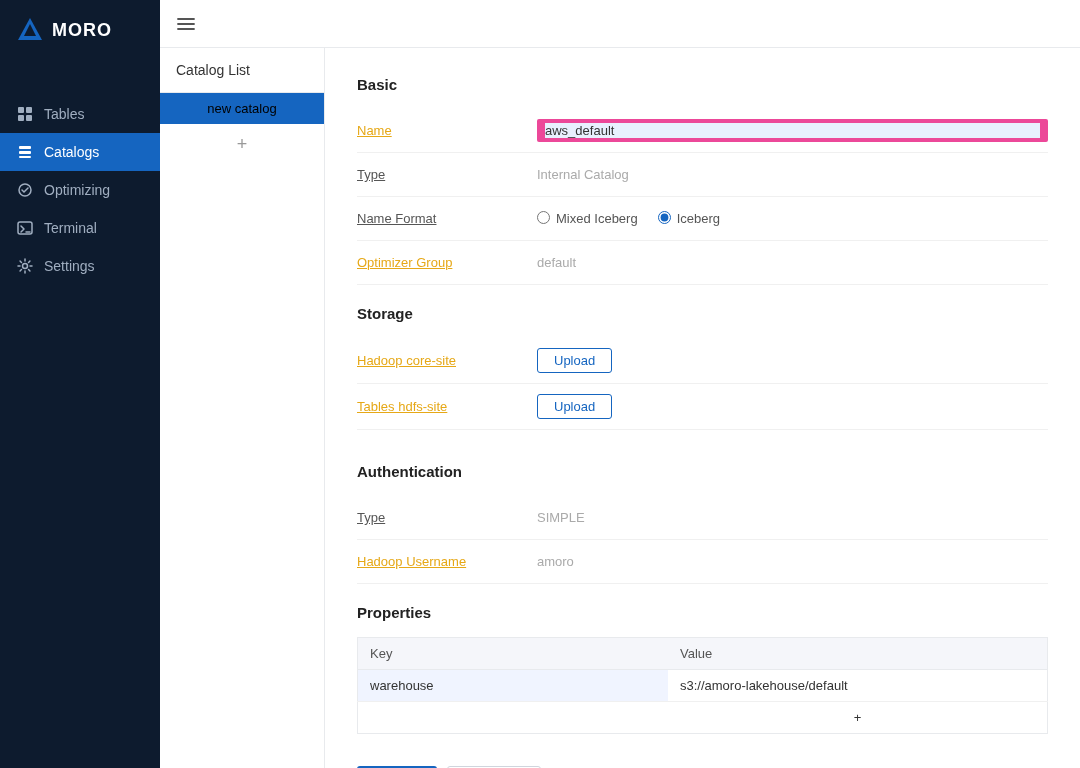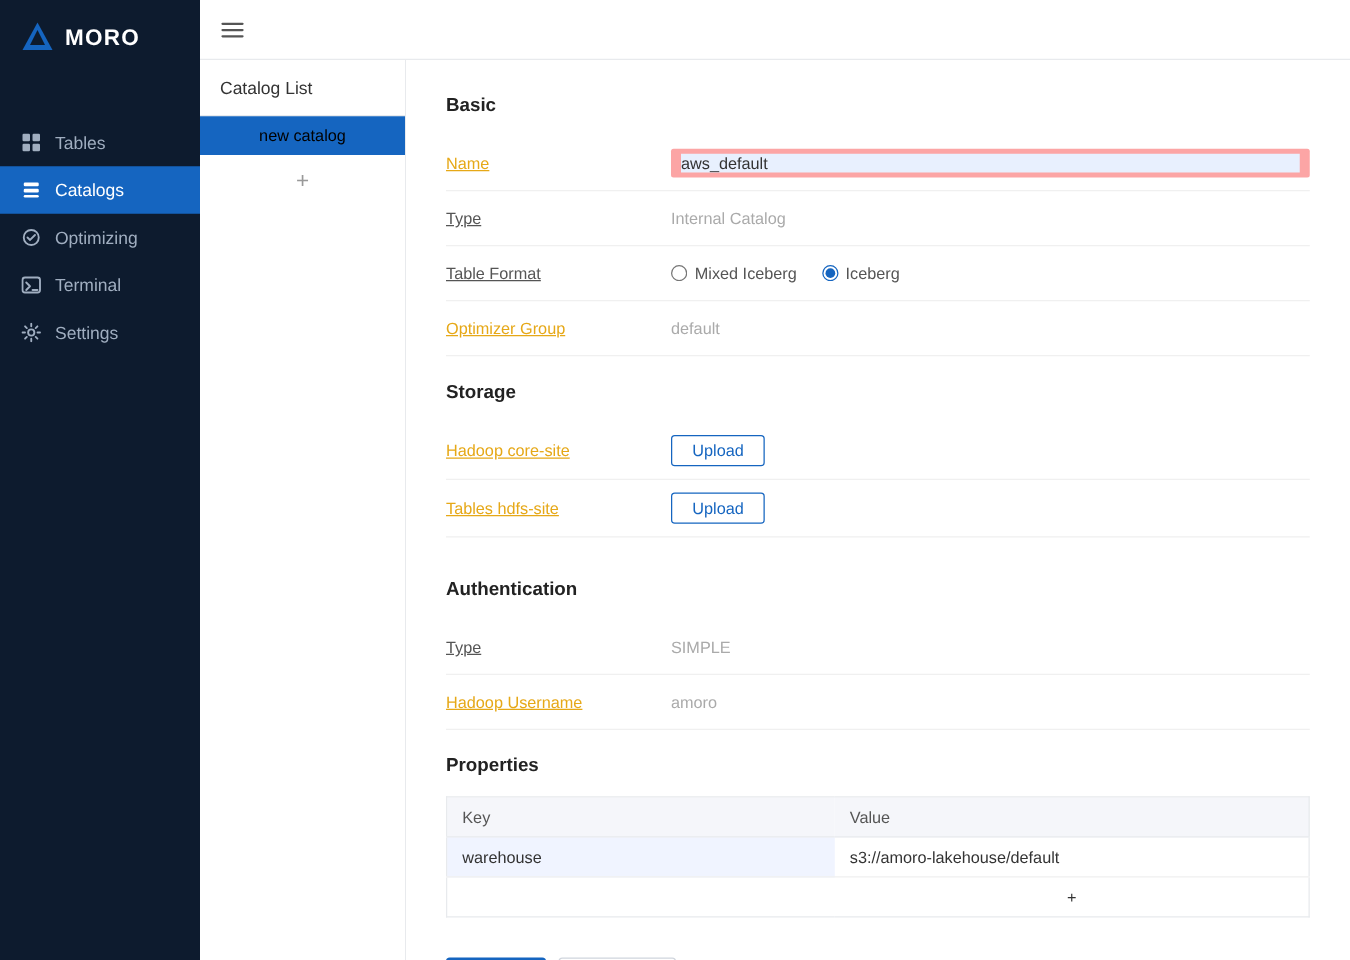--- a/index.html
+++ b/index.html
@@ -36,21 +36,21 @@
 
     .form-row { display: flex; align-items: center; border-bottom: 1px solid #f0f0f0; padding: 10px 0; min-height: 44px; }
     .form-label { width: 180px; flex-shrink: 0; color: #555; font-size: 13px; text-decoration: underline; }
     .form-label.required { color: #e6a817; }
     .form-value { flex: 1; color: #333; font-size: 13px; }
     .form-value input[type="text"] { width: 100%; border: none; outline: none; font-size: 13px; color: #333; background: transparent; }
     .form-value.highlight { background: #e8f0fe; padding: 4px 8px; border-radius: 2px; }
 
     
     .radio-group { display: flex; align-items: center; gap: 20px; }
-    .radio-option { display: flex; align-items: center; gap: 6px; cursor: pointer; font-size: 13px; color: #555; }
+    .radio-option { display: flex; align-items: flex-start; gap: 6px; cursor: pointer; font-size: 13px; color: #555; }
     .radio-option input[type="radio"] { accent-color: #1565c0; }
 
     
     .upload-btn { border: 1px solid #1565c0; color: #1565c0; background: #fff; padding: 4px 16px; border-radius: 3px; font-size: 13px; cursor: pointer; }
 
     
     .props-section { margin-top: 8px; }
     .props-table { width: 100%; border: 1px solid #e8eaed; border-radius: 3px; border-collapse: collapse; }
     .props-table th { background: #f5f6fa; text-align: left; padding: 8px 12px; font-size: 13px; font-weight: 500; color: #555; border-bottom: 1px solid #e8eaed; }
     .props-table td { padding: 8px 12px; font-size: 13px; color: #333; border-bottom: 1px solid #f0f0f0; }
@@ -150,32 +150,32 @@
       <button class="catalog-item-btn">new catalog</button>
       <div class="catalog-add-row">+</div>
     </div>
 
     <div class="form-panel">
 
       <div class="section-title">Basic</div>
 
       <div class="form-row">
         <span class="form-label required">Name</span>
-        <div class="form-value highlight" style="background:#fca5a5; padding:4px 8px; border-radius:2px; flex:1;">
+        <div class="form-value highlight" style="background:#ec4899; padding:4px 8px; border-radius:2px; flex:1;">
           <input type="text" style="background: rgb(232, 240, 254); width: 100%; border: none; outline: none; font-size: 13px; color: rgb(51, 51, 51);" value="aws_default">
         </div>
       </div>
 
       <div class="form-row">
         <span class="form-label">Type</span>
         <span class="form-value" style="color:#aaa;">Internal Catalog</span>
       </div>
 
       <div class="form-row">
-        <span class="form-label">Table Format</span>
+        <span class="form-label">Name Format</span>
         <div class="form-value radio-group">
           <label class="radio-option">
             <input type="radio" name="table_format" style="">
             <span>Mixed Iceberg</span>
           </label>
           <label class="radio-option">
             <input type="radio" name="table_format" checked="" style="">
             <span>Iceberg</span>
           </label>
         </div>

